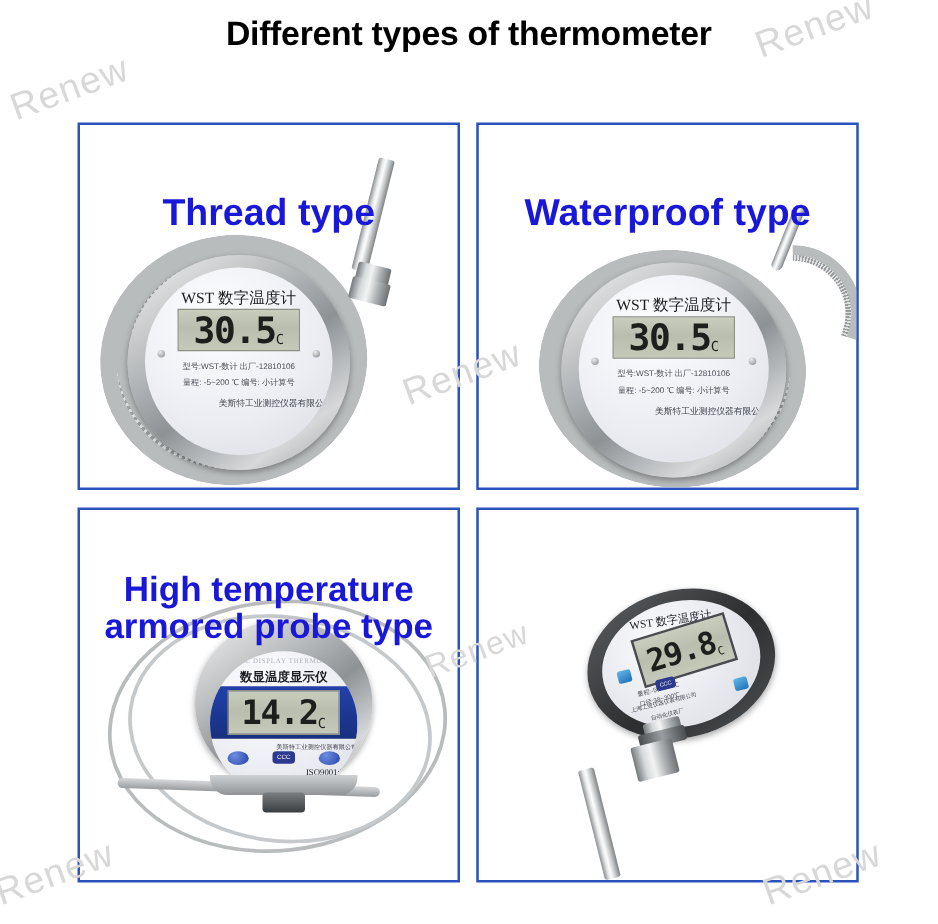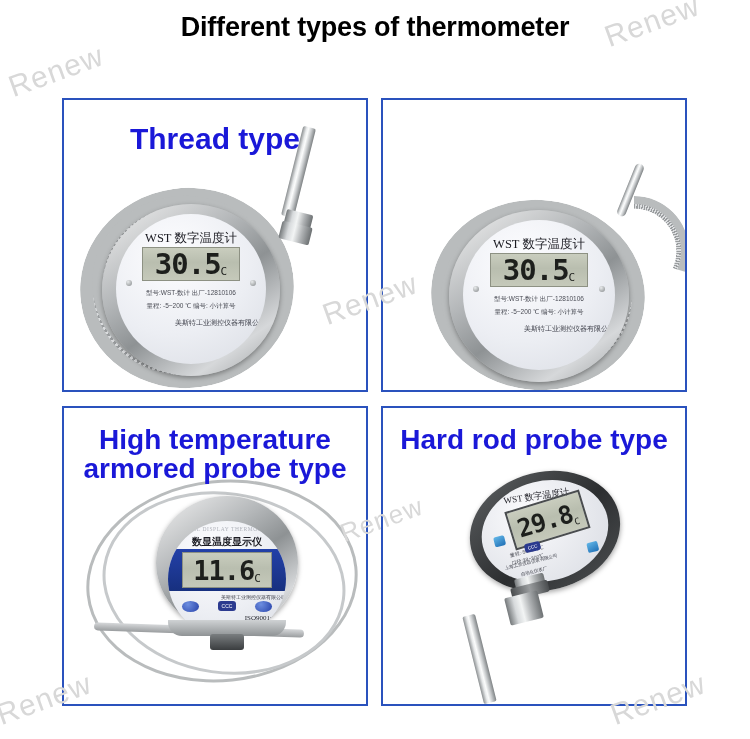--- a/index.html
+++ b/index.html
@@ -60,20 +60,21 @@
   .panel-label {
     position: absolute;
     left: 0;
     width: 100%;
     text-align: center;
     color: #1a18d8;
     font-weight: bold;
     line-height: 1.02;
     z-index: 12;
     pointer-events: none;
+    margin-top: 32px;
   }
   #panel-0 .panel-label { top: 24px; font-size: 30px; }
   #panel-1 .panel-label { top: 24px; font-size: 30px; }
   #panel-2 .panel-label { top: 18px; font-size: 28px; }
   #panel-3 .panel-label { top: 18px; font-size: 28px; }
 
   .photo {
     position: absolute;
     left: 0; top: 0;
     width: 100%; height: 100%;
@@ -253,36 +254,37 @@
         <span class="lcd-unit" style="font-size:11px; padding-bottom:3px;">C</span>
       </div>
       <div class="spec-line" style="top:75px; font-size:6.5px;">型号:WST-数计    出厂-12810106</div>
       <div class="spec-line" style="top:88px; font-size:6.5px;">量程: -5~200 ℃  编号: 小计算号</div>
       <div class="company-line" style="top:104px; font-size:7px;">美斯特工业测控仪器有限公司</div>
       <div class="company-line" style="top:124px; font-size:6px; color:#8b8d95;">10</div>
       <div class="screw" style="left:10px; top:66px;"></div>
       <div class="screw" style="right:10px; top:66px;"></div>
     </div>
   </div>
+  <div class="panel-label">Waterproof type</div>
 </div>
 
 <div class="panel" id="panel-2">
   <div class="photo">
 
     <div style="position:absolute; left:22px; top:72px; width:266px; height:196px; border:3px solid #b9bcbd; border-radius:50%; transform:rotate(-6deg);"></div>
     <div style="position:absolute; left:38px; top:84px; width:238px; height:176px; border:3px solid #c6c9cb; border-radius:50%; transform:rotate(8deg);"></div>
     <div style="position:absolute; left:30px; top:218px; width:210px; height:8px; background:linear-gradient(180deg,#d6d8da,#9a9d9f); border-radius:4px; transform:rotate(2deg);"></div>
 
     <div class="bezel" style="left:92px; top:88px; width:142px; height:134px; border-radius:50%;"></div>
     <div class="face" style="left:104px; top:113px; width:118px; height:116px;">
       <div class="face-title" style="top:5px; font-size:5.5px; color:#b0b3bb; letter-spacing:0.6px;">DIGITAL DISPLAY THERMOMETER</div>
       <div class="face-title" style="top:14px; font-size:10px; font-weight:bold;">数显温度显示仪</div>
       <div style="position:absolute; left:0; top:28px; width:100%; height:42px; background:linear-gradient(180deg,#2340a8,#17307f);"></div>
       <div class="lcd" style="left:14px; top:31px; width:90px; height:36px;">
-        <span class="lcd-value" style="font-size:27px;">11.6</span>
+        <span class="lcd-value" style="font-size:27px;">14.2</span>
         <span class="lcd-unit" style="font-size:11px; padding-bottom:3px;">C</span>
       </div>
       <div class="company-line" style="top:73px; font-size:5px;">美斯特工业测控仪器有限公司</div>
       <div class="btn-round" style="left:14px; top:80px; width:17px; height:11px;"></div>
       <div class="btn-round" style="right:14px; top:80px; width:17px; height:11px;"></div>
       <div class="ccc" style="left:50px; top:80px; width:18px; height:10px; border-radius:3px; font-size:5px;">CCC</div>
       <div class="company-line" style="top:93px; font-size:7px; font-family:'Liberation Serif',serif; color:#23252c;">ISO9001:2000</div>
     </div>
 
     <div style="position:absolute; left:104px; top:212px; width:118px; height:16px; background:linear-gradient(180deg,#cfd2d4,#8f9395); border-radius:0 0 14px 14px;"></div>
@@ -310,14 +312,13 @@
         <div class="company-line" style="left:16px; top:74px; width:auto; font-size:4.5px; text-align:left;">上海工业仪器仪表有限公司</div>
         <div class="company-line" style="left:30px; top:84px; width:auto; font-size:4.5px; text-align:left;">自动化仪表厂</div>
       </div>
     </div>
 
     <div class="probe-nut" style="left:132px; top:168px; width:30px; height:13px; transform:rotate(-14deg);"></div>
     <div style="position:absolute; left:128px; top:176px; width:38px; height:12px; background:linear-gradient(90deg,#4a4d4f,#9a9d9f,#4a4d4f); transform:rotate(-14deg); border-radius:2px;"></div>
     <div class="probe-nut" style="left:124px; top:186px; width:34px; height:28px; transform:rotate(-14deg);"></div>
     <div class="probe-rod" style="left:90px; top:206px; width:13px; height:90px; transform:rotate(-14deg);"></div>
   </div>
-  <div class="panel-label">Hard rod probe type</div>
 </div>
 
 </body></html>

